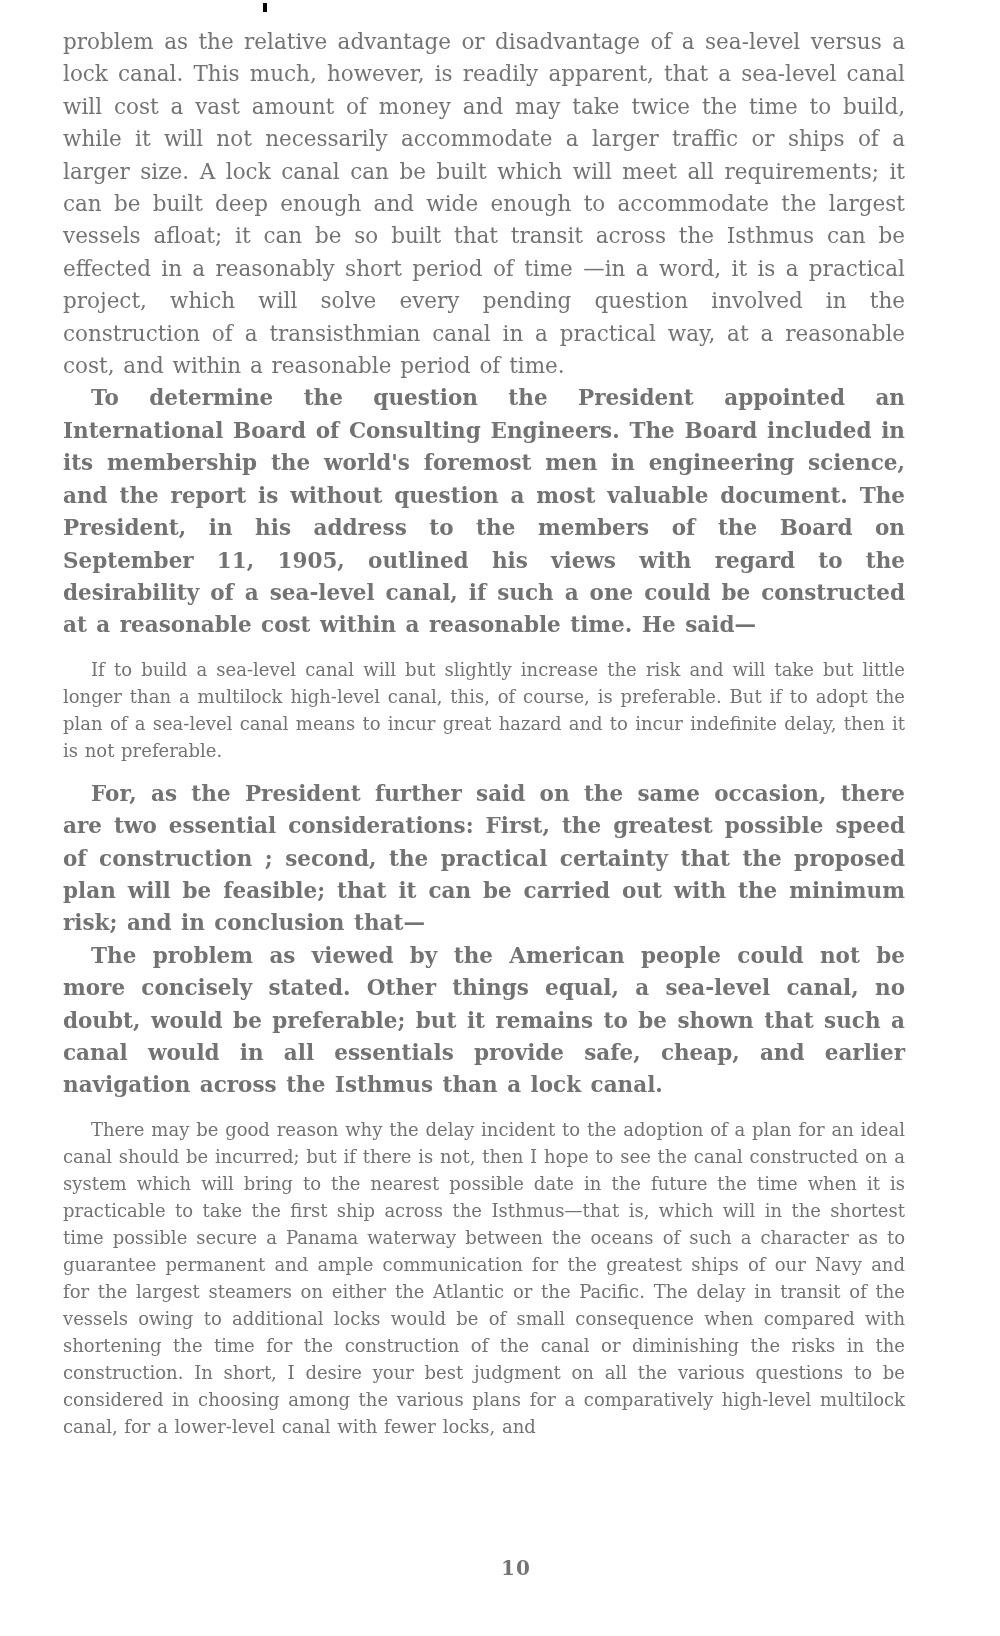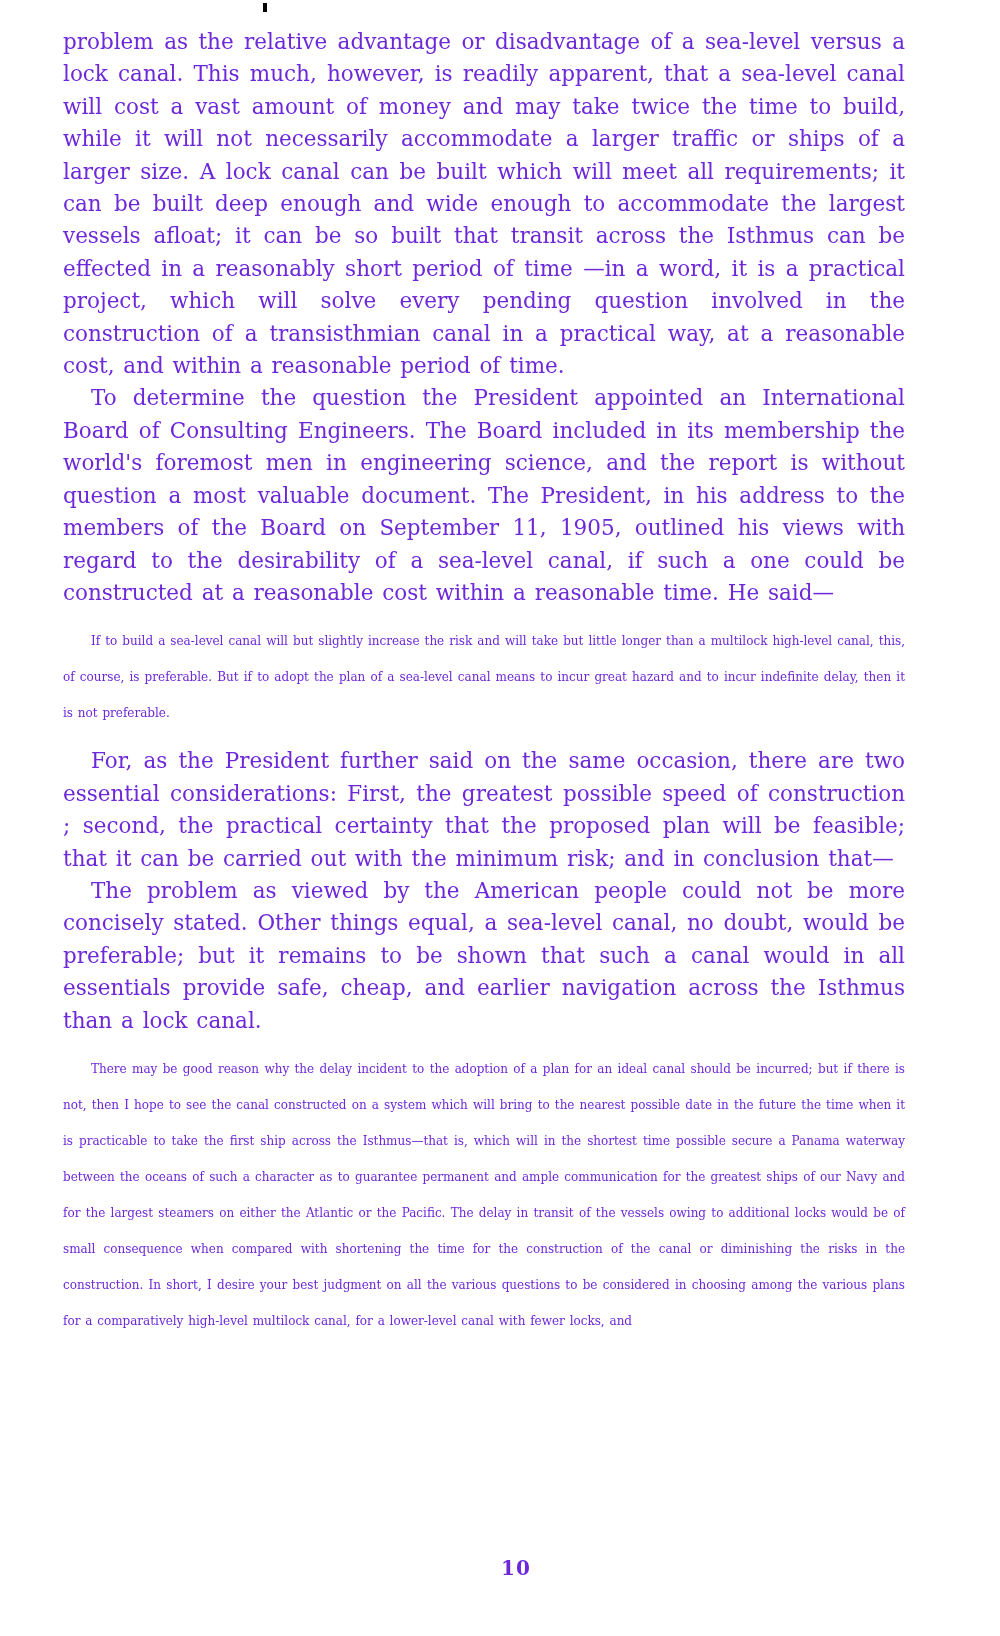--- a/index.html
+++ b/index.html
@@ -5,21 +5,21 @@
   html, body {
     margin: 0;
     padding: 0;
     background: #ffffff;
   }
   .page {
     position: relative;
     width: 1000px;
     height: 1636px;
     background: #ffffff;
-    color: #6d28d9;
+    color: #737373;
     font-family: "DejaVu Serif", "Liberation Serif", serif;
     overflow: hidden;
   }
   .scan-mark {
     position: absolute;
     left: 263px;
     top: 3px;
     width: 4px;
     height: 9px;
     background: #000;
@@ -35,24 +35,25 @@
     margin: 0;
     padding: 0;
   }
   p.body {
     font-size: 21.5px;
     line-height: 32.4px;
     word-spacing: 2px;
   }
   p.indent {
     text-indent: 28px;
+    font-weight: bold;
   }
   p.quote {
-    font-size: 12px;
-    line-height: 36px;
+    font-size: 18px;
+    line-height: 27px;
     text-indent: 28px;
     margin: 14px 0 14px 0 !important;
     word-spacing: 1px;
   }
   .page-number {
     position: absolute;
     left: 0;
     top: 1556px;
     width: 1000px;
     text-align: center;

